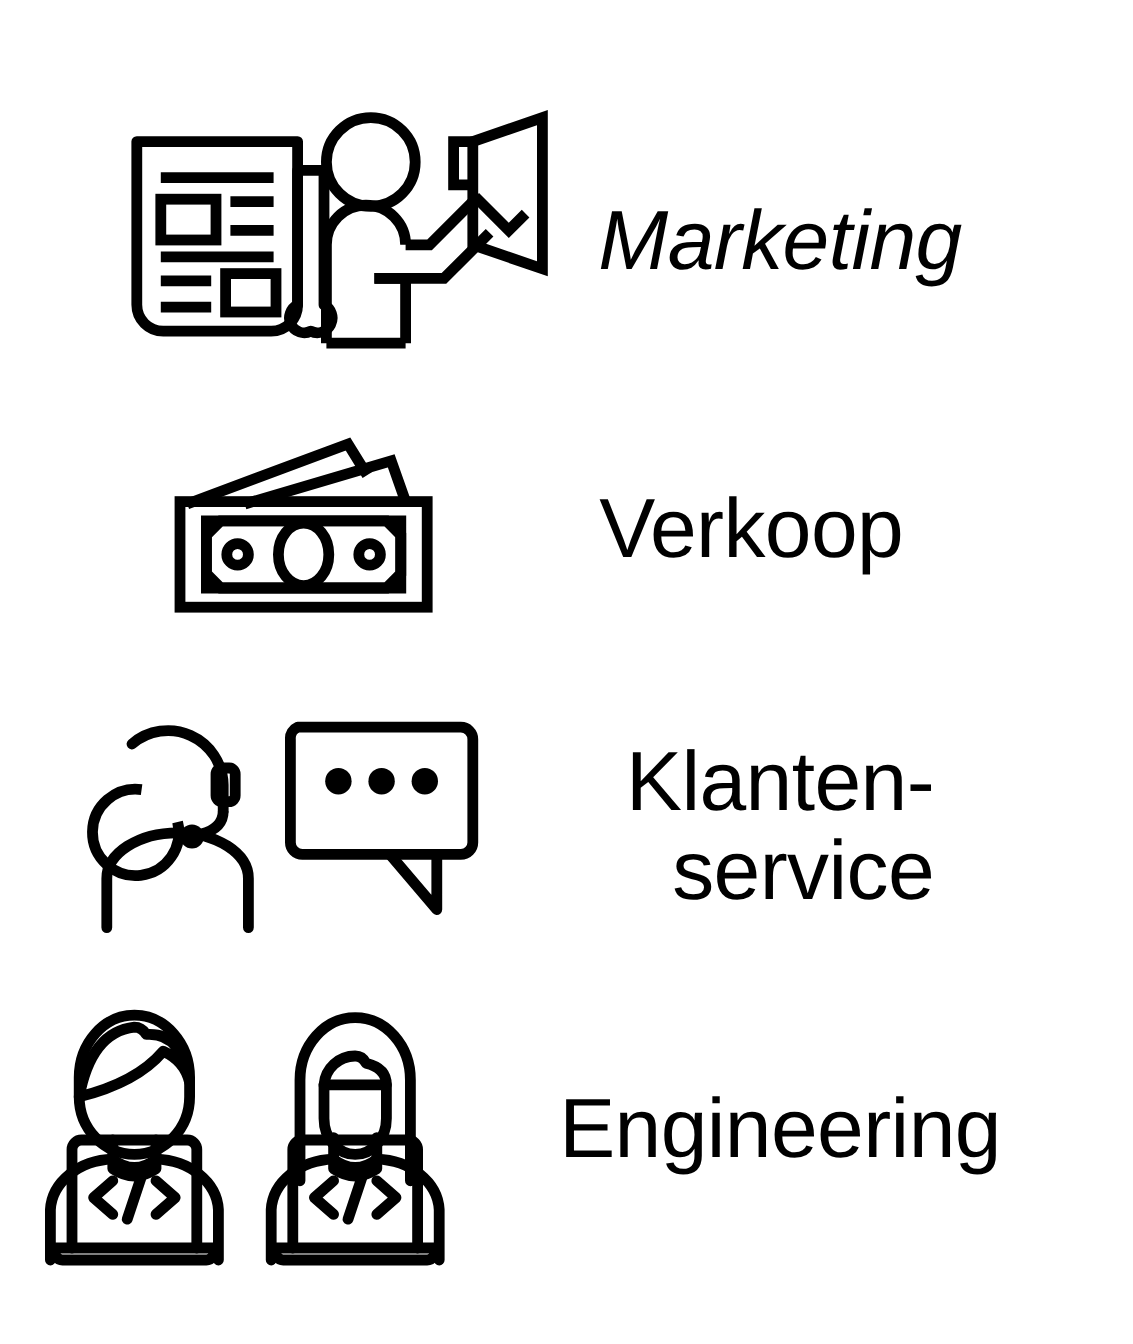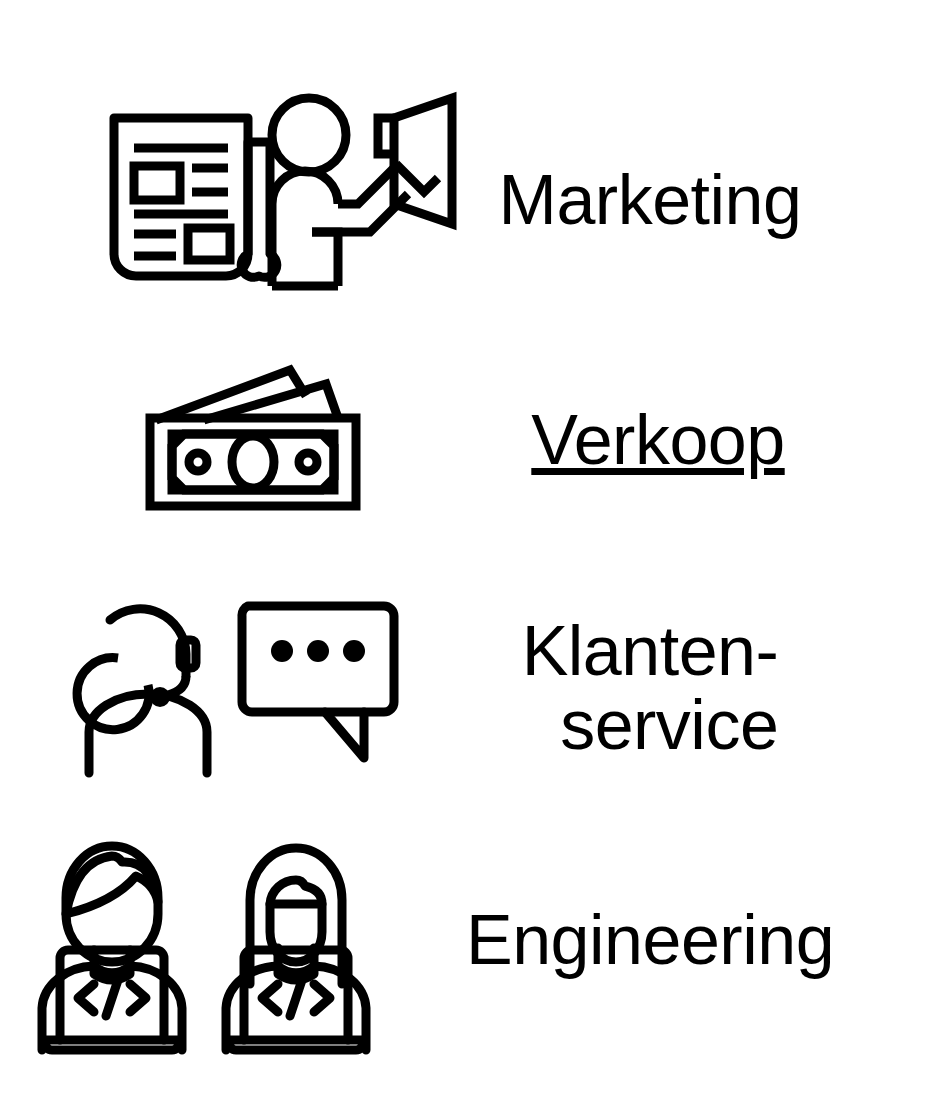--- a/index.html
+++ b/index.html
@@ -61,25 +61,25 @@
     fill: none;
     stroke: #000000;
     stroke-width: 9;
     stroke-linecap: round;
     stroke-linejoin: round;
   }
   .fill-k { fill: #000000; stroke: none; }
 
   
   #row-marketing .icon-cell { left: 100px;  top: 92px;  width: 370px; height: 210px; }
-  #row-marketing .label-cell{ left: 470px;  top: 140px; width: 360px; height: 120px; font-size: 70px; }
+  #row-marketing .label-cell{ left: 470px;  top: 140px; width: 360px; height: 120px; font-size: 70px; font-style: italic; }
 
   
   #row-verkoop .icon-cell  { left: 140px;  top: 360px; width: 230px; height: 155px; }
-  #row-verkoop .label-cell { left: 478px;  top: 385px; width: 360px; height: 110px; font-size: 70px; text-decoration: underline; }
+  #row-verkoop .label-cell { left: 446px;  top: 385px; width: 360px; height: 110px; font-size: 70px; }
 
   
   #row-klantenservice .icon-cell  { left: 88px;  top: 598px; width: 320px; height: 175px; }
   #row-klantenservice .label-cell { left: 470px; top: 608px; width: 360px; height: 160px; font-size: 70px; text-align: right; }
 
   
   #row-engineering .icon-cell  { left: 38px;  top: 838px; width: 360px; height: 212px; }
   #row-engineering .label-cell { left: 450px; top: 885px; width: 400px; height: 110px; font-size: 70px; }
 </style>
 </head>

